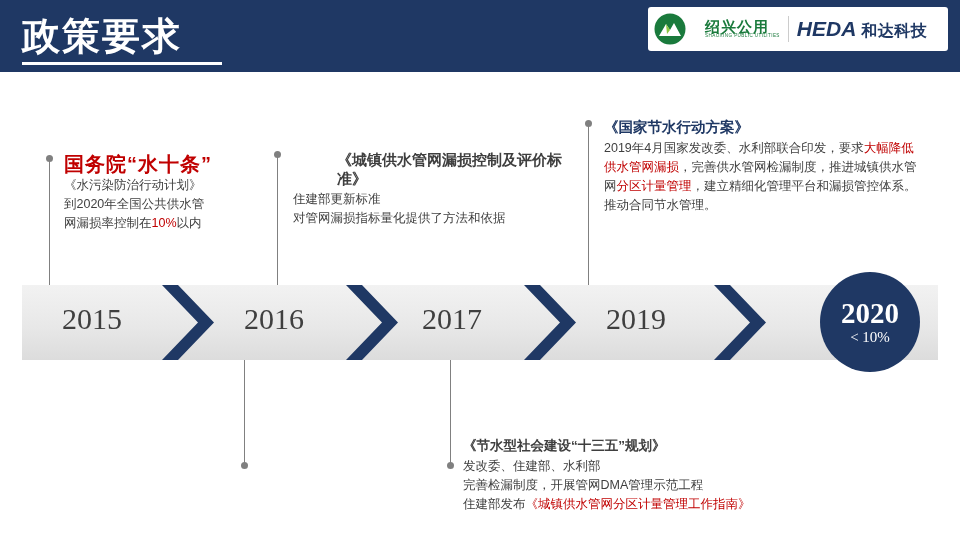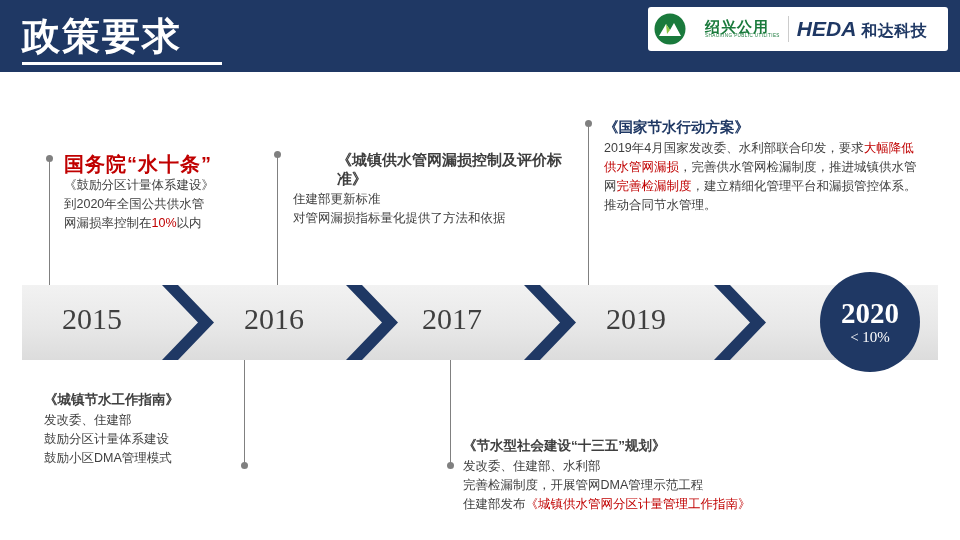--- a/index.html
+++ b/index.html
@@ -209,48 +209,42 @@
     </div>
     <div class="logo-divider"></div>
     <div class="logo-right">
       <span class="logo-heda">HEDA</span>
       <span class="logo-heda-cn">和达科技</span>
     </div>
   </div>
 
   <div class="note" style="left:64px; top:155px; width:180px;">
     <span class="note-title red">国务院“水十条”</span>
-    <span>《鼓励分区计量体系建设》</span><br>
+    <span>《水污染防治行动计划》</span><br>
     <span>到2020年全国公共供水管</span><br>
     <span>网漏损率控制在</span><span class="red-txt">10%</span><span>以内</span>
   </div>
   <div class="leader" style="left:49px; top:160px; height:125px;"></div>
   <div class="dot" style="left:46px; top:155px;"></div>
 
   <div class="note" style="left:293px; top:150px; width:290px;">
     <span class="note-title" style="font-size:15px;margin-left:44px;">《城镇供水管网漏损控制及评价标准》</span>
     <span>住建部更新标准</span><br>
     <span>对管网漏损指标量化提供了方法和依据</span>
   </div>
   <div class="leader" style="left:277px; top:156px; height:129px;"></div>
   <div class="dot" style="left:274px; top:151px;"></div>
 
   <div class="note" style="left:604px; top:118px; width:318px;">
     <span class="note-title blue" style="font-size:14.5px;">《国家节水行动方案》</span>
-    <span>2019年4月国家发改委、水利部联合印发，要求</span><span class="red-txt">大幅降低供水管网漏损</span><span>，完善供水管网检漏制度，推进城镇供水管网</span><span class="red-txt">完善检漏制度</span><span>，建立精细化管理平台和漏损管控体系。推动合同节水管理。</span>
+    <span>2019年4月国家发改委、水利部联合印发，要求</span><span class="red-txt">大幅降低供水管网漏损</span><span>，完善供水管网检漏制度，推进城镇供水管网</span><span class="red-txt">分区计量管理</span><span>，建立精细化管理平台和漏损管控体系。推动合同节水管理。</span>
   </div>
   <div class="leader" style="left:588px; top:125px; height:160px;"></div>
   <div class="dot" style="left:585px; top:120px;"></div>
 
-  <div class="note" style="left:44px; top:390px; width:230px;">
-    <span class="note-title" style="font-size:13.5px;">《城镇节水工作指南》</span>
-    <span>发改委、住建部</span><br>
-    <span>鼓励分区计量体系建设</span><br>
-    <span>鼓励小区DMA管理模式</span>
-  </div>
   <div class="leader" style="left:244px; top:360px; height:105px;"></div>
   <div class="dot" style="left:241px; top:462px;"></div>
 
   <div class="note" style="left:463px; top:394px; width:400px;margin-top:42px;">
     <span class="note-title" style="font-size:13.5px;">《节水型社会建设“十三五”规划》</span>
     <span>发改委、住建部、水利部</span><br>
     <span>完善检漏制度，开展管网DMA管理示范工程</span><br>
     <span>住建部发布</span><span class="red-txt">《城镇供水管网分区计量管理工作指南》</span>
   </div>
   <div class="leader" style="left:450px; top:360px; height:105px;"></div>

